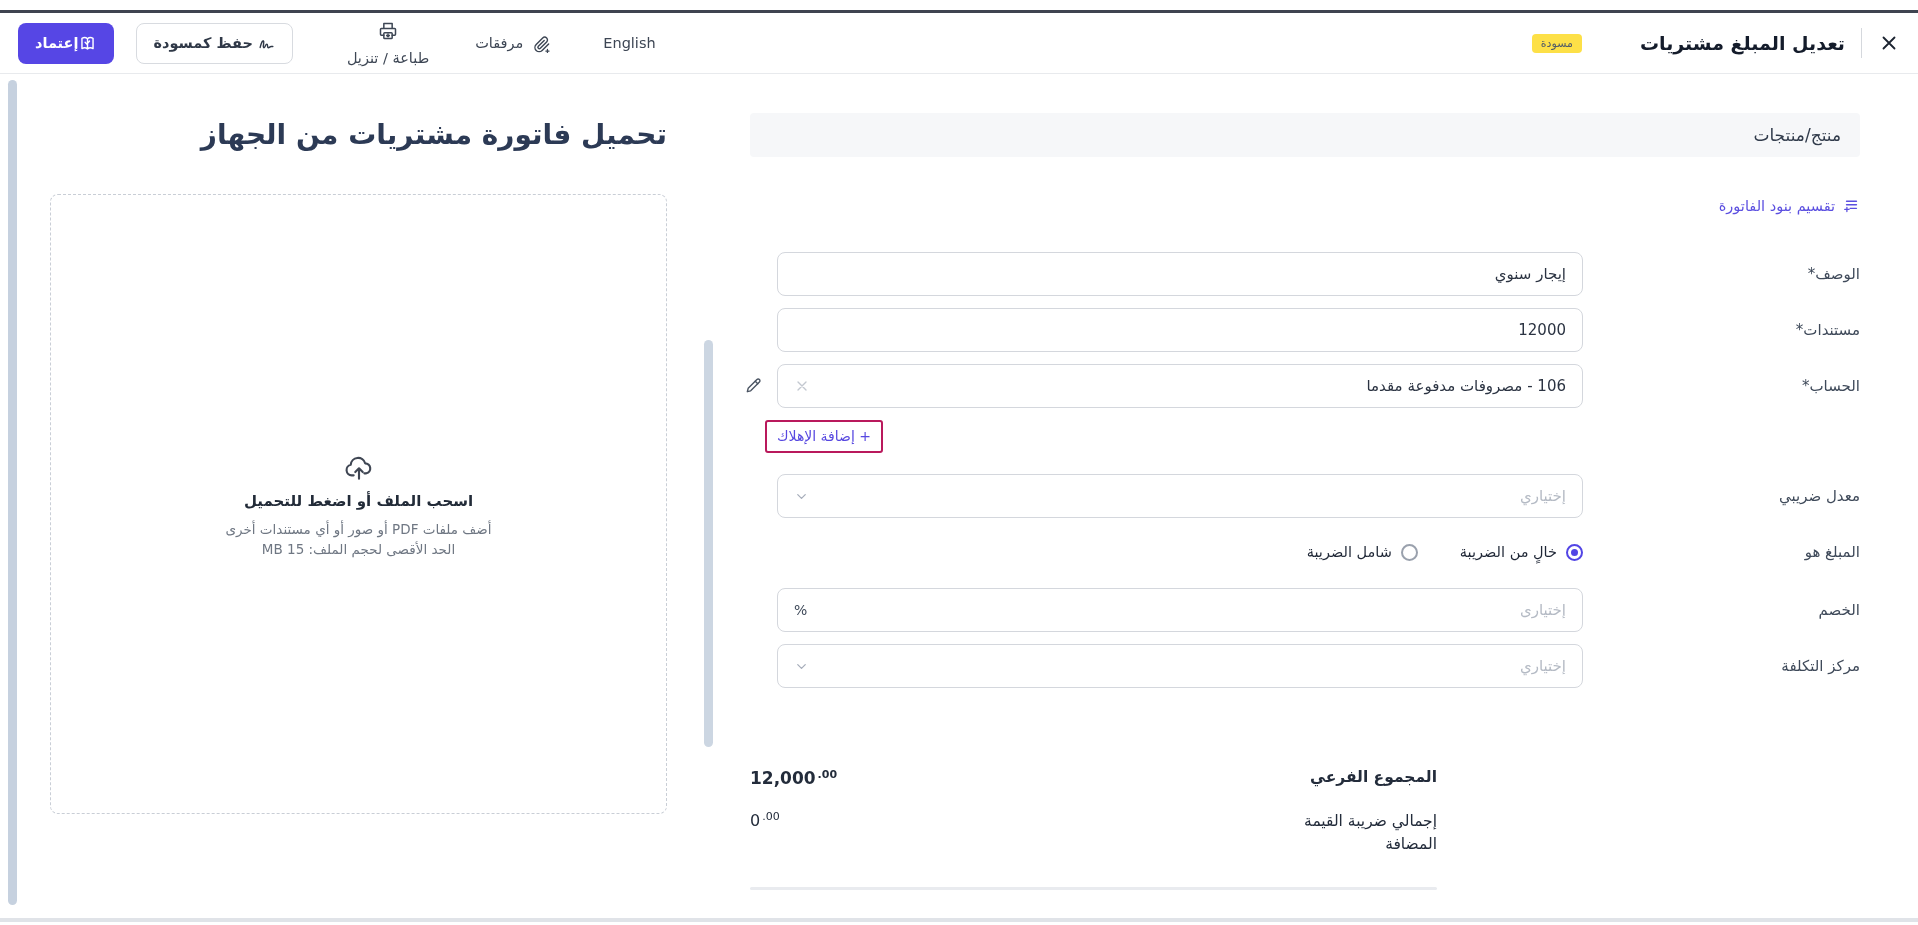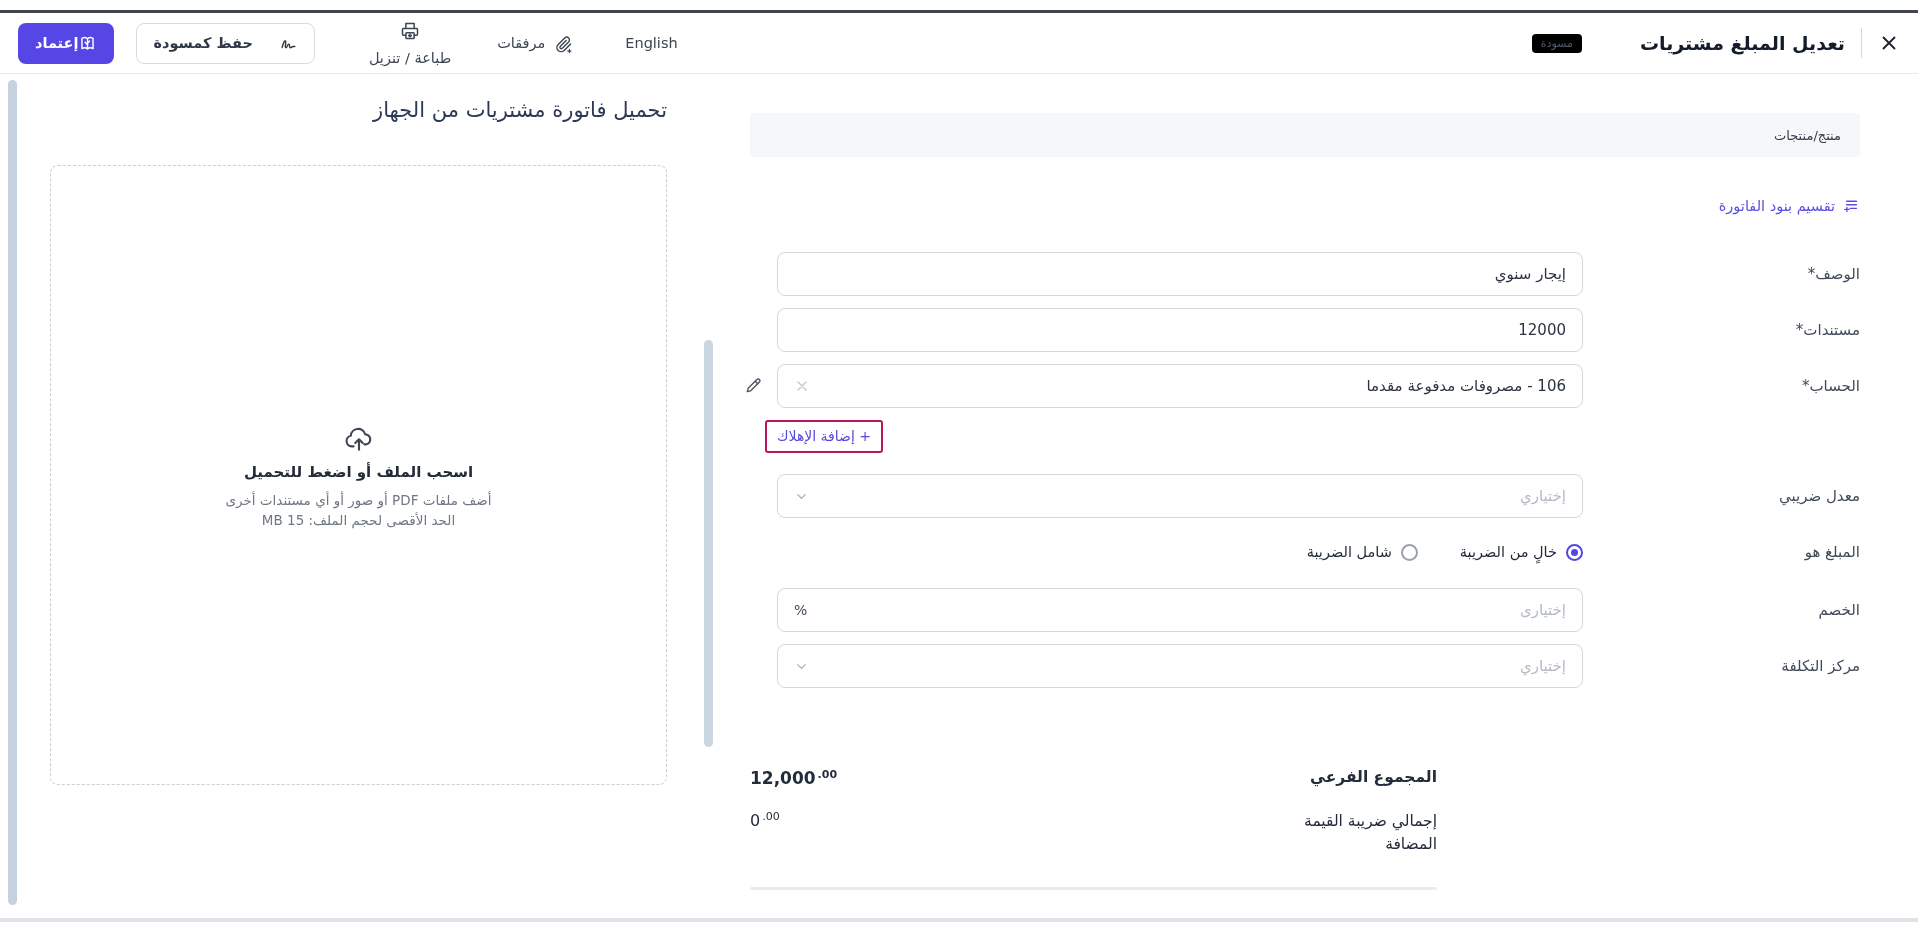--- a/index.html
+++ b/index.html
@@ -10,45 +10,45 @@
   
   .top-gap { height:10px; background:#fff; }
   .top-dark-line { height:3px; background:#3f4450; }
 
   
   header { height:61px; display:flex; align-items:center; padding:0 18px;
     border-bottom:1px solid #e8eaed; background:#fff; }
   .icon-btn { background:none; border:none; cursor:pointer; display:flex; align-items:center; color:#1b2330; }
   .v-divider { width:1px; height:30px; background:#d5d8dd; margin:0 16px; }
   .page-title { font-size:19px; font-weight:700; color:#141c2b; }
-  .badge { background:#000000; color:#515b68; font-size:11px; padding:4px 9px;
+  .badge { background:#fde047; color:#515b68; font-size:11px; padding:4px 9px;
     border-radius:4px; margin-right:58px; line-height:1; }
   .spacer { flex:1; }
   .lang-link { font-size:14.5px; color:#3d4654; cursor:pointer; margin-left:52px; }
   .text-btn { background:none; border:none; cursor:pointer; display:flex; align-items:center;
     gap:9px; font-size:14.5px; color:#3d4654; font-family:inherit; }
   .text-btn.attach { margin-left:46px; }
   .text-btn.print  { margin-left:54px;flex-direction:column; }
-  .outline-btn { display:flex; align-items:center; gap:26px; background:#fff;
+  .outline-btn { display:flex; align-items:center; gap:4px; background:#fff;
     border:1px solid #d8dbe0; border-radius:8px; padding:10px 16px; font-size:14.5px;
     font-weight:600; color:#2f3847; cursor:pointer; font-family:inherit; margin-left:22px; }
   .primary-btn { display:flex; align-items:center; background:#5646e5; border:none;
     border-radius:8px; padding:11px 17px; font-size:14.5px; font-weight:600; color:#fff;
     cursor:pointer; font-family:inherit; }
 
   
   main { display:flex; height:844px; }
 
   
   .form-panel { flex:1; position:relative; padding:39px 58px 0 58px; }
   .panel-scrollbar { position:absolute; left:12px; top:266px; width:9px; height:407px;
     background:#ccd6e2; border-radius:5px; }
   .section-bar { background:#f6f7f9; border-radius:4px; height:44px; display:flex;
     align-items:center; padding:0 19px; margin-bottom:40px; }
-  .section-bar span { font-size:13px; color:#313b4b; }
+  .section-bar span { font-size:17px; color:#313b4b; }
   .split-link { display:flex; align-items:center; gap:8px; justify-content:flex-start;
     color:#5b4fe0; font-size:14.5px; font-weight:500; cursor:pointer; margin-bottom:38px; width:max-content; }
 
   .form-row { display:flex; align-items:center; margin-bottom:12px; position:relative; }
   .form-label { width:277px; font-size:15px; color:#3f4a5a; }
   .form-cell { width:806px; }
   input.text-input, .field-box { width:806px; height:44px; border:1px solid #d4d7dd;
     border-radius:8px; background:#fff; font-size:15px; color:#2b3342; padding:0 16px;
     font-family:inherit; }
   input.text-input::placeholder { color:#b4bac4; }
@@ -86,21 +86,21 @@
   .t-label.vat-label { font-weight:500; max-width:180px; line-height:1.45; }
   .t-value { direction:ltr; color:#232c3b; }
   .t-value .int { font-size:17px; font-weight:700; }
   .t-value .frac { font-size:11px; font-weight:600; vertical-align:super; margin-left:2px; }
   .t-value.vat-value .int { font-size:16px; font-weight:400; }
   .t-value.vat-value .frac { font-weight:400; }
   .totals-divider { height:3px; background:#e9ebef; border-radius:2px; margin-top:32px; }
 
   
   .upload-panel { width:692px; padding:0 25px 0 50px; }
-  .upload-title { font-size:21px; font-weight:400; color:#2c3a55; margin-top:24px; }
+  .upload-title { font-size:28px; font-weight:700; color:#2c3a55; margin-top:44px; }
   .dropzone { margin-top:43px; width:617px; height:620px; border:1px dashed #c9ced6;
     border-radius:8px; background:#fff; display:flex; flex-direction:column;
     align-items:center; justify-content:center; cursor:pointer; }
   .dz-icon { color:#3f4653; margin-bottom:8px; display:flex; }
   .dz-title { font-size:15px; font-weight:600; color:#222b38; }
   .dz-hint { font-size:13.5px; color:#6f7783; margin-top:11px; }
   .dz-limit { font-size:13.5px; color:#6f7783; margin-top:4px; }
 
   
   .page-scrollbar { position:absolute; left:8px; top:80px; width:9px; height:825px;

